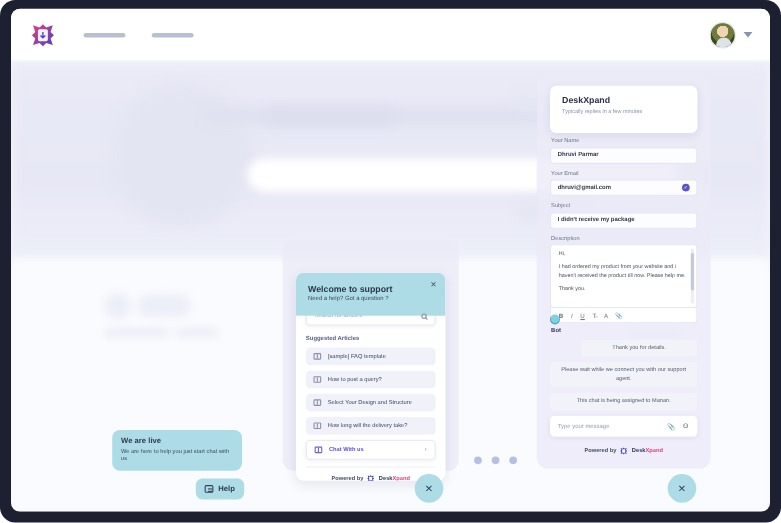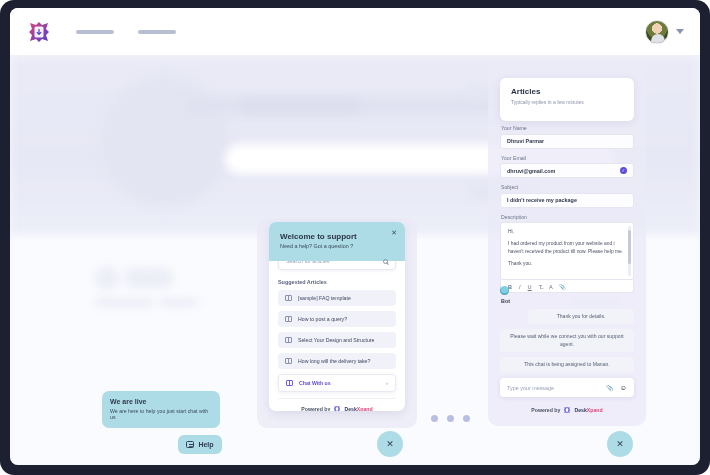--- a/index.html
+++ b/index.html
@@ -108,21 +108,21 @@
     gap: 4px; z-index: 5;
   }
   .help-label { font-size: 7px; font-weight: bold; color: #2f3a4d; }
 
   
   .support-shell {
     position: absolute; left: 247px; top: 210px; width: 160px; height: 210px;
     background: rgba(235,234,247,0.78); border-radius: 10px; z-index: 4;
   }
   .support-panel {
-    position: absolute; left: 259px; top: 214px; width: 136px; height: 189px;
+    position: absolute; left: 259px; top: 240px; width: 136px; height: 189px;
     background: #ffffff; border-radius: 7px; overflow: hidden; z-index: 5;
     box-shadow: 0 3px 10px rgba(60,60,110,0.10);
   }
   .sp-head { background: #addce6; padding: 10px 11px 12px 11px; position: relative; }
   .sp-title { font-size: 8px; font-weight: bold; color: #2d3748; }
   .sp-sub { font-size: 5.4px; color: #3c4a5b; margin-top: 2px; }
   .sp-close {
     position: absolute; right: 8px; top: 7px; font-size: 7px; color: #41506a; cursor: pointer;
   }
   .sp-body { padding: 0 9px; }
@@ -370,21 +370,21 @@
 
   <div class="dots">
     <span class="dot"></span>
     <span class="dot"></span>
     <span class="dot"></span>
   </div>
 
   <div class="chat-shell"></div>
 
   <div class="chat-head">
-    <div class="ch-title">Articles</div>
+    <div class="ch-title">DeskXpand</div>
     <div class="ch-sub">Typically replies in a few minutes</div>
   </div>
 
   <div class="chat-form">
     <div class="field-label">Your Name</div>
     <div class="field">
       <span class="field-val">Dhruvi Parmar</span>
     </div>
 
     <div class="field-label">Your Email</div>

